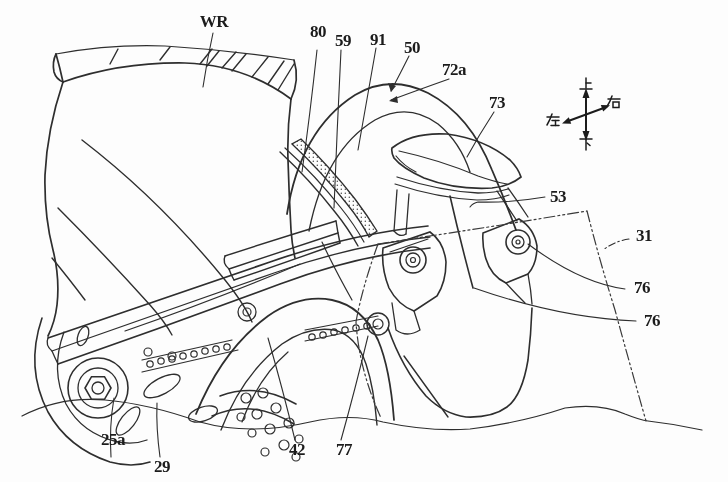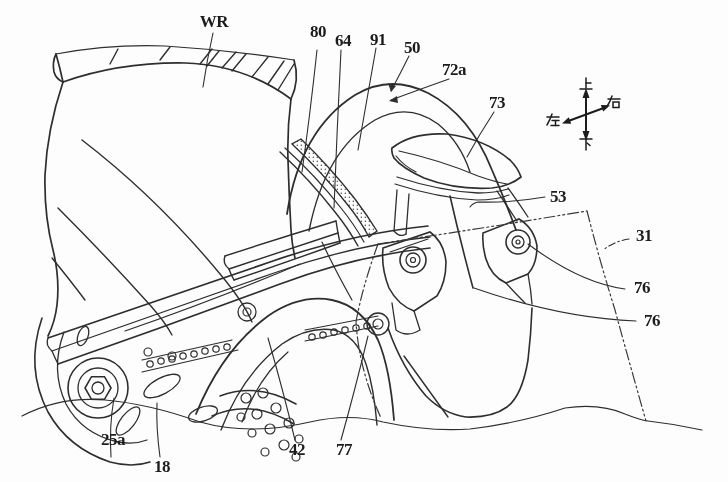--- a/index.html
+++ b/index.html
@@ -251,31 +251,31 @@
       <g transform="translate(614,102)" fill="none" stroke="#1c1c1c" stroke-width="1.5" stroke-linecap="round">
         <path d="M-6,-3 L6,-3"></path>
           <path d="M-2,-6 Q-4,0 -7,4.5"></path>
         <path d="M-1,0 L5,0 L5,5.5 L-1,5.5 Z"></path>
       </g>
     </g>
   </svg>
 
   <div class="ref-label" style="left:214px;top:22px">WR</div>
   <div class="ref-label" style="left:318px;top:32px">80</div>
-  <div class="ref-label" style="left:343px;top:41px">64</div>
+  <div class="ref-label" style="left:343px;top:41px">59</div>
   <div class="ref-label" style="left:378px;top:40px">91</div>
   <div class="ref-label" style="left:412px;top:48px">50</div>
   <div class="ref-label" style="left:454px;top:70px">72a</div>
   <div class="ref-label" style="left:497px;top:103px">73</div>
   <div class="ref-label" style="left:558px;top:197px">53</div>
   <div class="ref-label" style="left:644px;top:236px">31</div>
   <div class="ref-label" style="left:642px;top:288px">76</div>
   <div class="ref-label" style="left:652px;top:321px">76</div>
   <div class="ref-label" style="left:297px;top:450px">42</div>
   <div class="ref-label" style="left:344px;top:450px">77</div>
   <div class="ref-label" style="left:113px;top:440px">25a</div>
-  <div class="ref-label" style="left:162px;top:467px">18</div>
+  <div class="ref-label" style="left:162px;top:467px">29</div>
 
   <span class="kanji-hidden">上</span>
   <span class="kanji-hidden">下</span>
   <span class="kanji-hidden">左</span>
   <span class="kanji-hidden">右</span>
 </div>
 
 </body></html>

